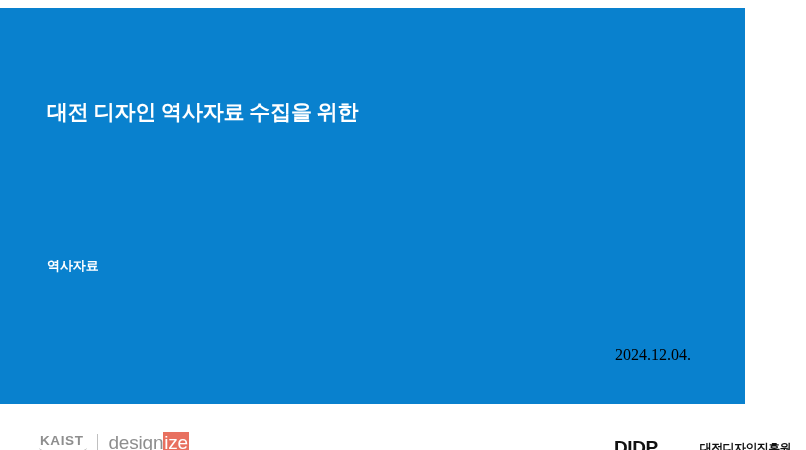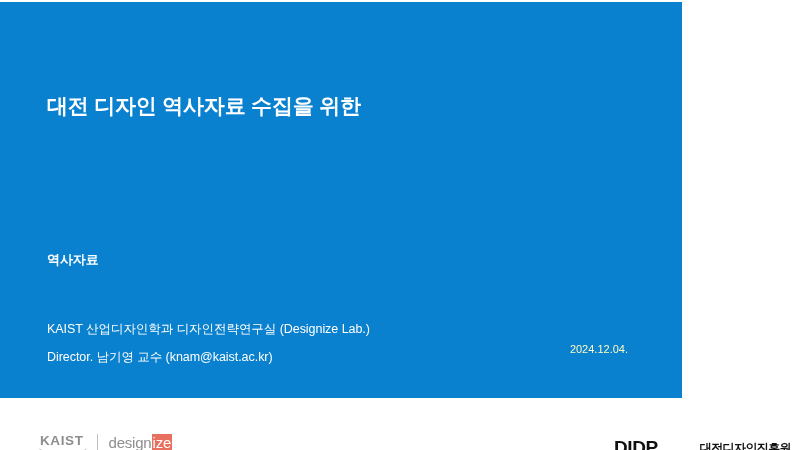--- a/index.html
+++ b/index.html
@@ -14,24 +14,25 @@
     position: relative;
     width: 806px;
     height: 450px;
     overflow: hidden;
     background: #ffffff;
   }
   
   #stage {
     position: absolute;
     left: 0;
-    top: 2px;
-    width: 682px;
+    top: 8px;
+    width: 745px;
     height: 396px;
     background: #0981ce;
+    font-family: Liberation Serif, serif;
   }
   
   #title-block {
     position: absolute;
     left: 47px;
     top: 82px;
     width: 640px;
   }
   .title-line {
     color: #ffffff;
@@ -66,22 +67,22 @@
     font-weight: normal;
     letter-spacing: -0.05px;
     line-height: 28px;
     white-space: nowrap;
   }
   
   #date-text {
     position: absolute;
     right: 54px;
     top: 338px;
-    color: #fef9c3;
-    font-size: 11px;
+    color: #000000;
+    font-size: 16px;
     font-weight: normal;
     line-height: 18px;
     white-space: nowrap;
   }
   
   #footer {
     position: absolute;
     left: 6px;
     top: 396px;
     width: 806px;
@@ -119,21 +120,21 @@
     border-bottom: 1.4px solid #9a9a9a;
     border-radius: 0 0 50% 50% / 0 0 100% 100%;
   }
   #logo-divider {
     width: 1px;
     height: 17px;
     background: #c0c0c0;
     margin: 0 11px 0 13px;
   }
   #designize-logo {
-    font-size: 15px;
+    font-size: 19px;
     line-height: 17px;
     letter-spacing: -0.2px;
     white-space: nowrap;
   }
   #designize-gray {
     color: #8e8e8e;
     font-weight: normal;
   }
   #designize-ize {
     color: #ffffff;
@@ -174,24 +175,20 @@
 <div id="slide">
 
   <div id="stage">
 
     <div id="title-block">
       <div class="title-line">대전 디자인 역사자료 수집을 위한</div>
     </div>
 
     <div id="report-label">역사자료</div>
 
-    <div id="affil-block">
-      <div class="affil-line">KAIST 산업디자인학과 디자인전략연구실 (Designize Lab.)</div>
-      <div class="affil-line">Director. 남기영 교수 (knam@kaist.ac.kr)</div>
-    </div>
 
     <div id="date-text">2024.12.04.</div>
 
   </div>
 
   <div id="footer">
 
     <div id="footer-left">
       <span id="kaist-logo">
         <span id="kaist-word">KAIST</span>

